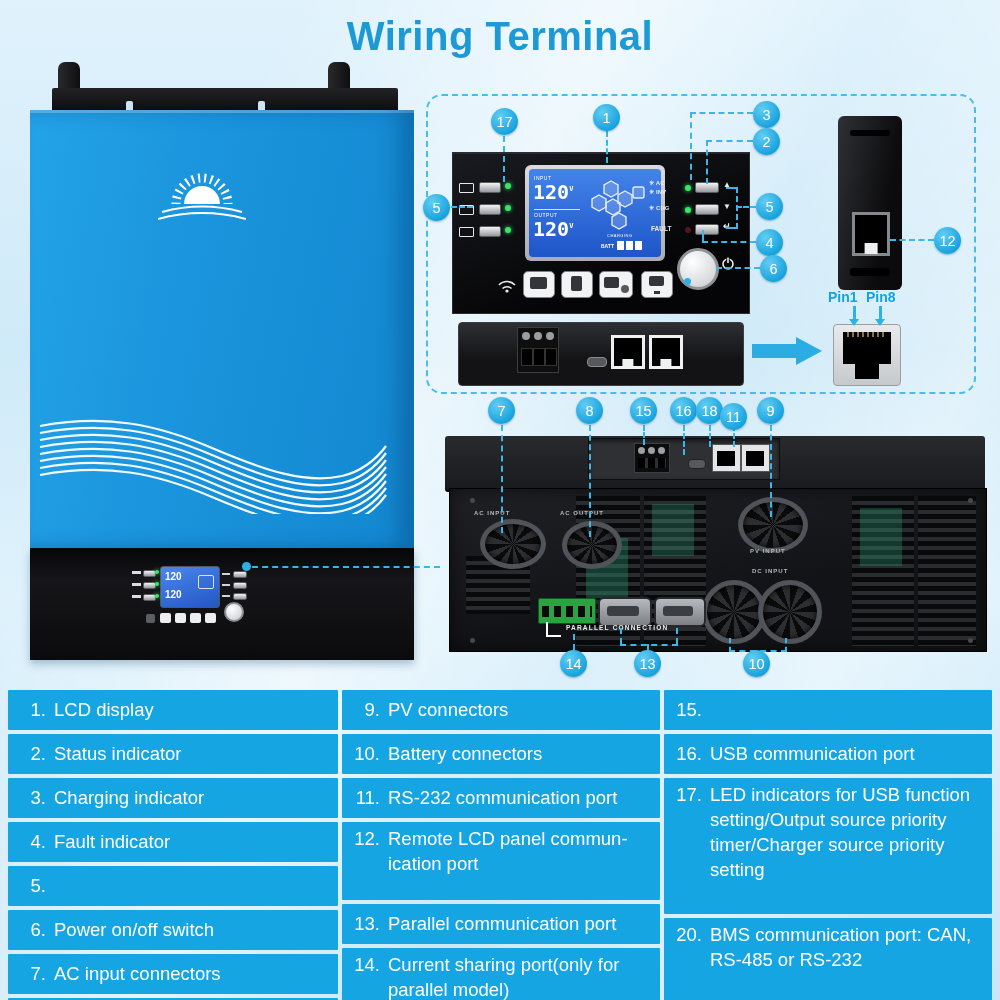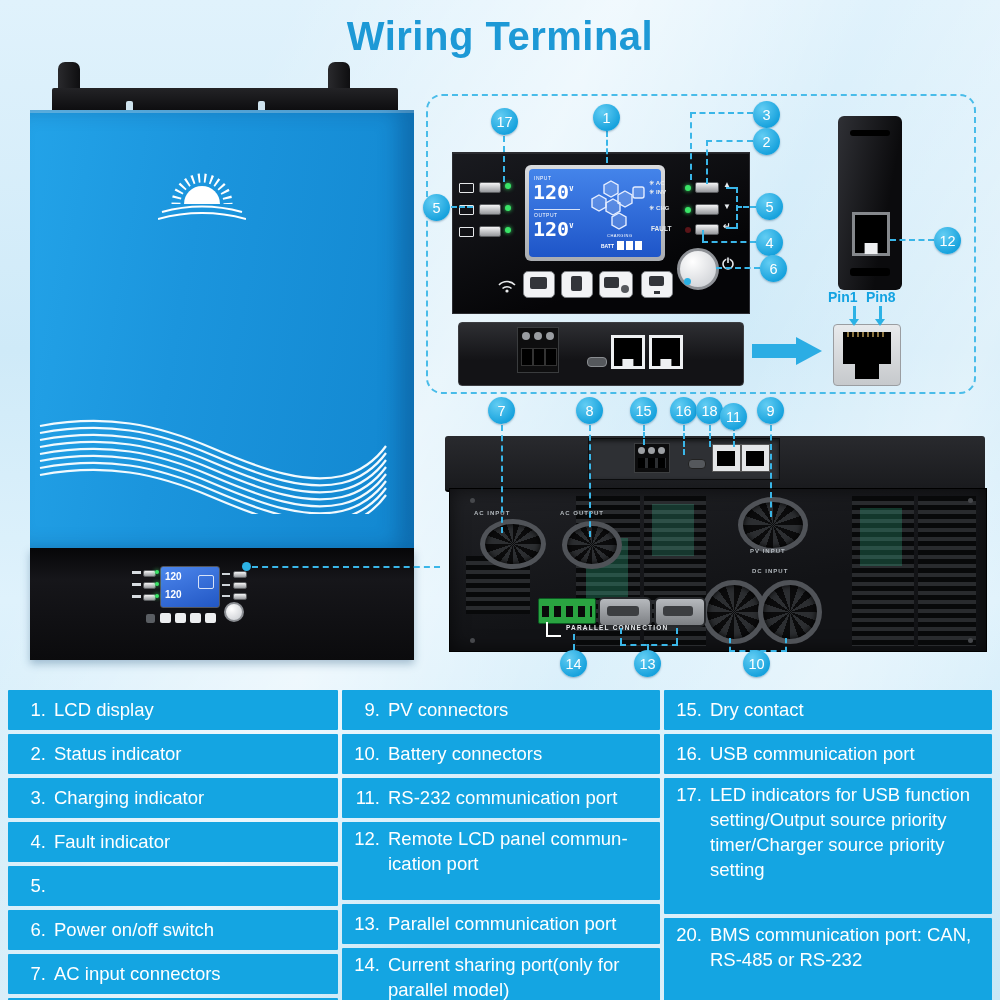--- a/index.html
+++ b/index.html
@@ -387,21 +387,20 @@
           <span class="lt">Parallel communication port</span>
         </div>
       <div class="cell top" style="height:73px">
           <span class="ln">14.</span>
           <span class="lt">Current sharing port(only for parallel model)</span>
         </div>
     </div>
     <div style="width:328px;display:flex;flex-direction:column;gap:4px">
       <div class="cell" style="height:34px">
           <span class="ln">15.</span>
-          <span class="lt">Dry contact</span>
         </div>
       <div class="cell" style="height:34px">
           <span class="ln">16.</span>
           <span class="lt">USB communication port</span>
         </div>
       <div class="cell top" style="height:128px">
           <span class="ln">17.</span>
           <span class="lt">LED indicators for USB function setting/Output source priority timer/Charger source priority setting</span>
         </div>
       <div class="cell top" style="height:91px">

